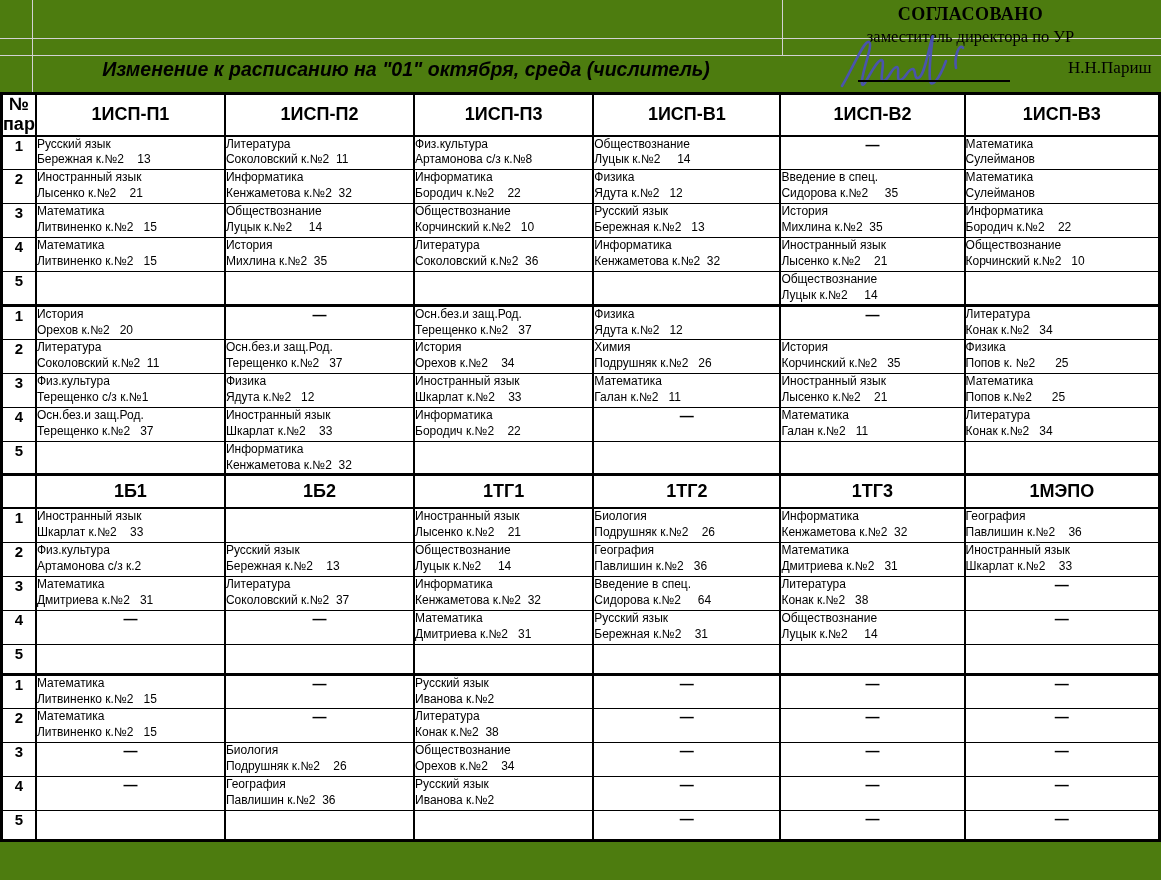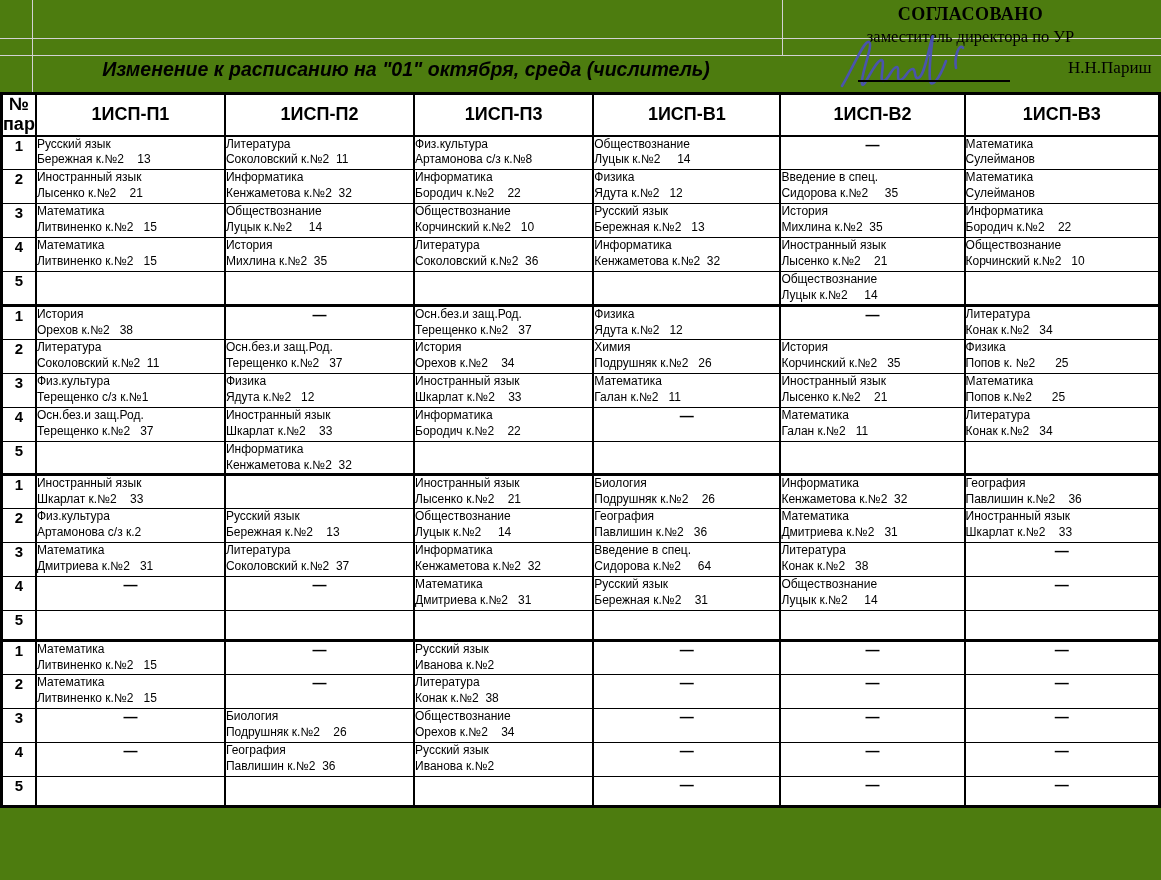--- a/index.html
+++ b/index.html
@@ -203,21 +203,21 @@
           <td class="lesson">
             <div class="subject">Обществознание</div>
             <div class="teacher">Луцык к.№2     14</div>
           </td>
           <td class="empty"></td>
         </tr>
         <tr class="r">
           <td class="num">1</td>
           <td class="lesson">
             <div class="subject">История</div>
-            <div class="teacher">Орехов к.№2   38</div>
+            <div class="teacher">Орехов к.№2   20</div>
           </td>
           <td class="dash">—</td>
           <td class="lesson">
             <div class="subject">Осн.без.и защ.Род.</div>
             <div class="teacher">Терещенко к.№2   37</div>
           </td>
           <td class="lesson">
             <div class="subject">Физика</div>
             <div class="teacher">Ядута к.№2   12</div>
           </td>
@@ -310,20 +310,29 @@
           <td class="empty"></td>
           <td class="lesson">
             <div class="subject">Информатика</div>
             <div class="teacher">Кенжаметова к.№2  32</div>
           </td>
           <td class="empty"></td>
           <td class="empty"></td>
           <td class="empty"></td>
           <td class="empty"></td>
         </tr>
+        <tr class="hdr">
+          <th class="corner"></th>
+          <th>1Б1</th>
+          <th>1Б2</th>
+          <th>1ТГ1</th>
+          <th>1ТГ2</th>
+          <th>1ТГ3</th>
+          <th>1МЭПО</th>
+        </tr>
         <tr class="r">
           <td class="num">1</td>
           <td class="lesson">
             <div class="subject">Иностранный язык</div>
             <div class="teacher">Шкарлат к.№2    33</div>
           </td>
           <td class="empty"></td>
           <td class="lesson">
             <div class="subject">Иностранный язык</div>
             <div class="teacher">Лысенко к.№2    21</div>

